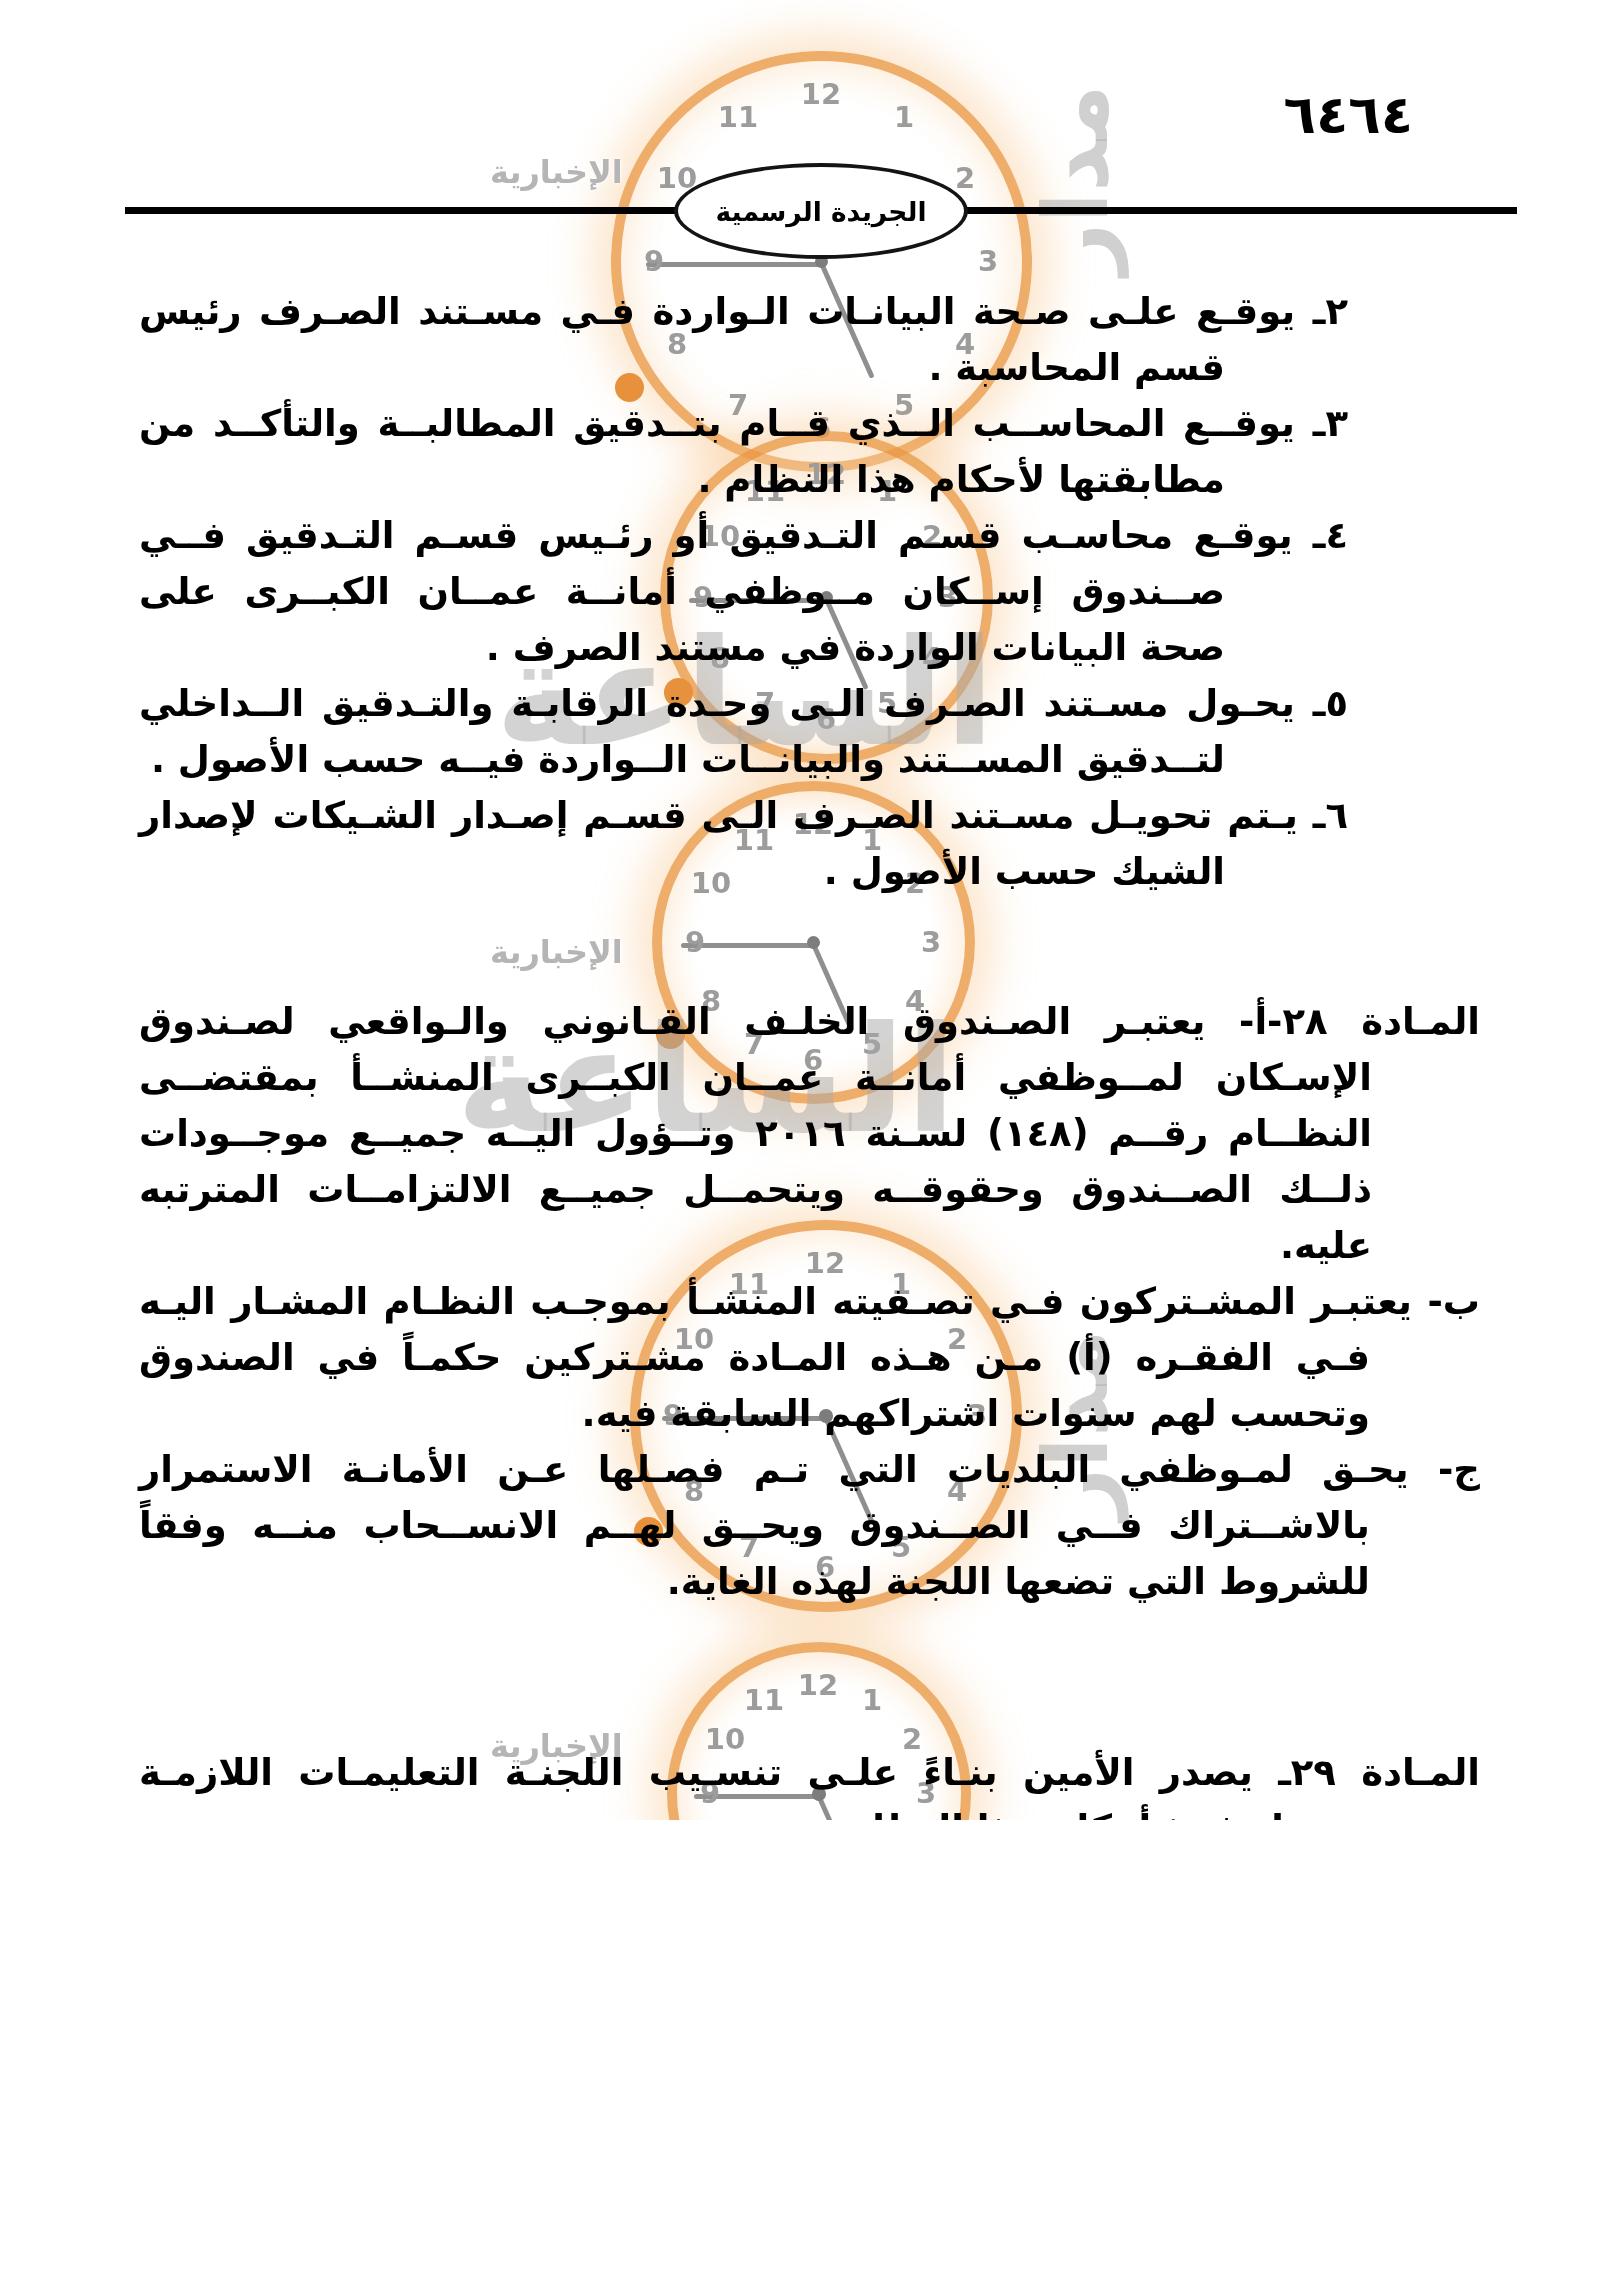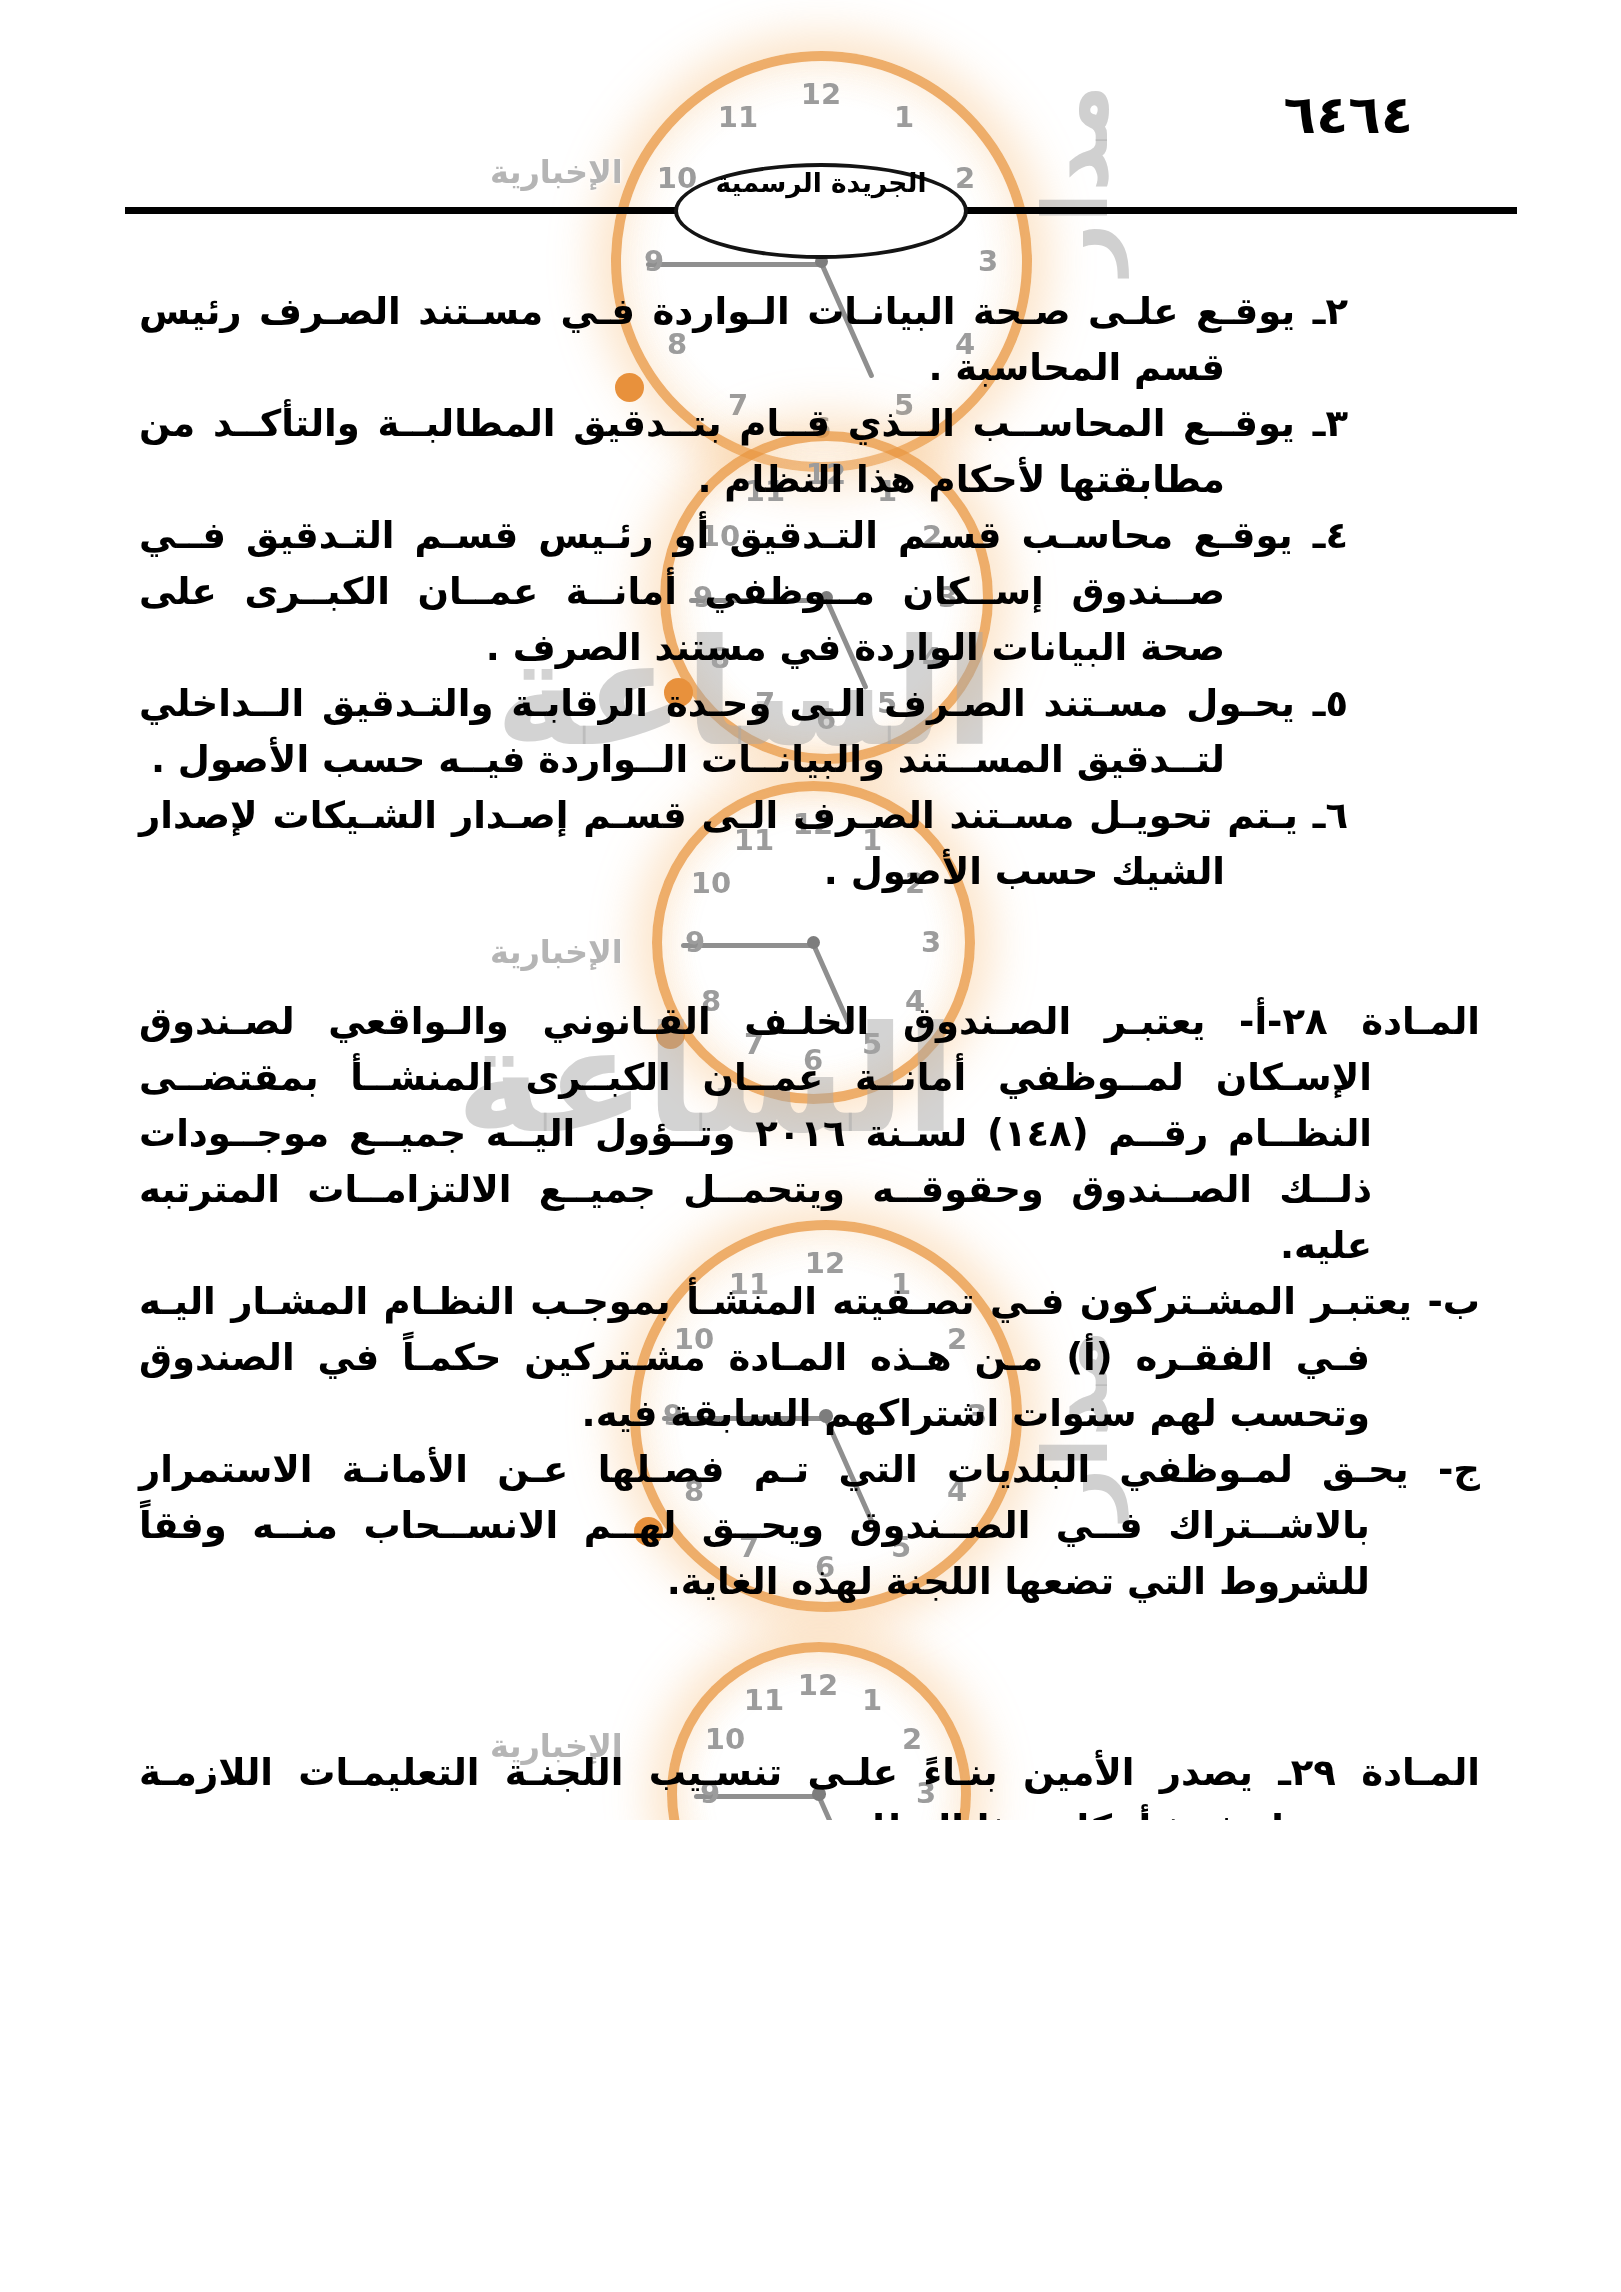--- a/index.html
+++ b/index.html
@@ -76,21 +76,21 @@
     letter-spacing: 7.8px; direction: rtl;
   }
   .rule {
     position: absolute; left: 125px; right: 104px; top: 207px;
     height: 6.9px; background: #000; z-index: 2;
   }
   .oval {
     position: absolute; left: 674px; top: 163px;
     width: 294px; height: 96px;
     background: #fff; border: 4.9px solid #141414; border-radius: 50%;
-    z-index: 3; display: flex; justify-content: center;
+    z-index: 3; display: flex; align-items: center; justify-content: center;
   }
   .oval .oval-label {
     font-size: 26.5px; font-weight: bold; color: #000; direction: rtl;
   }
 
   
   .content {
     position: absolute; top: 284px; right: 141px; width: 1341px; z-index: 2;
     direction: rtl; text-align: justify;
     color: #000; font-weight: bold;

